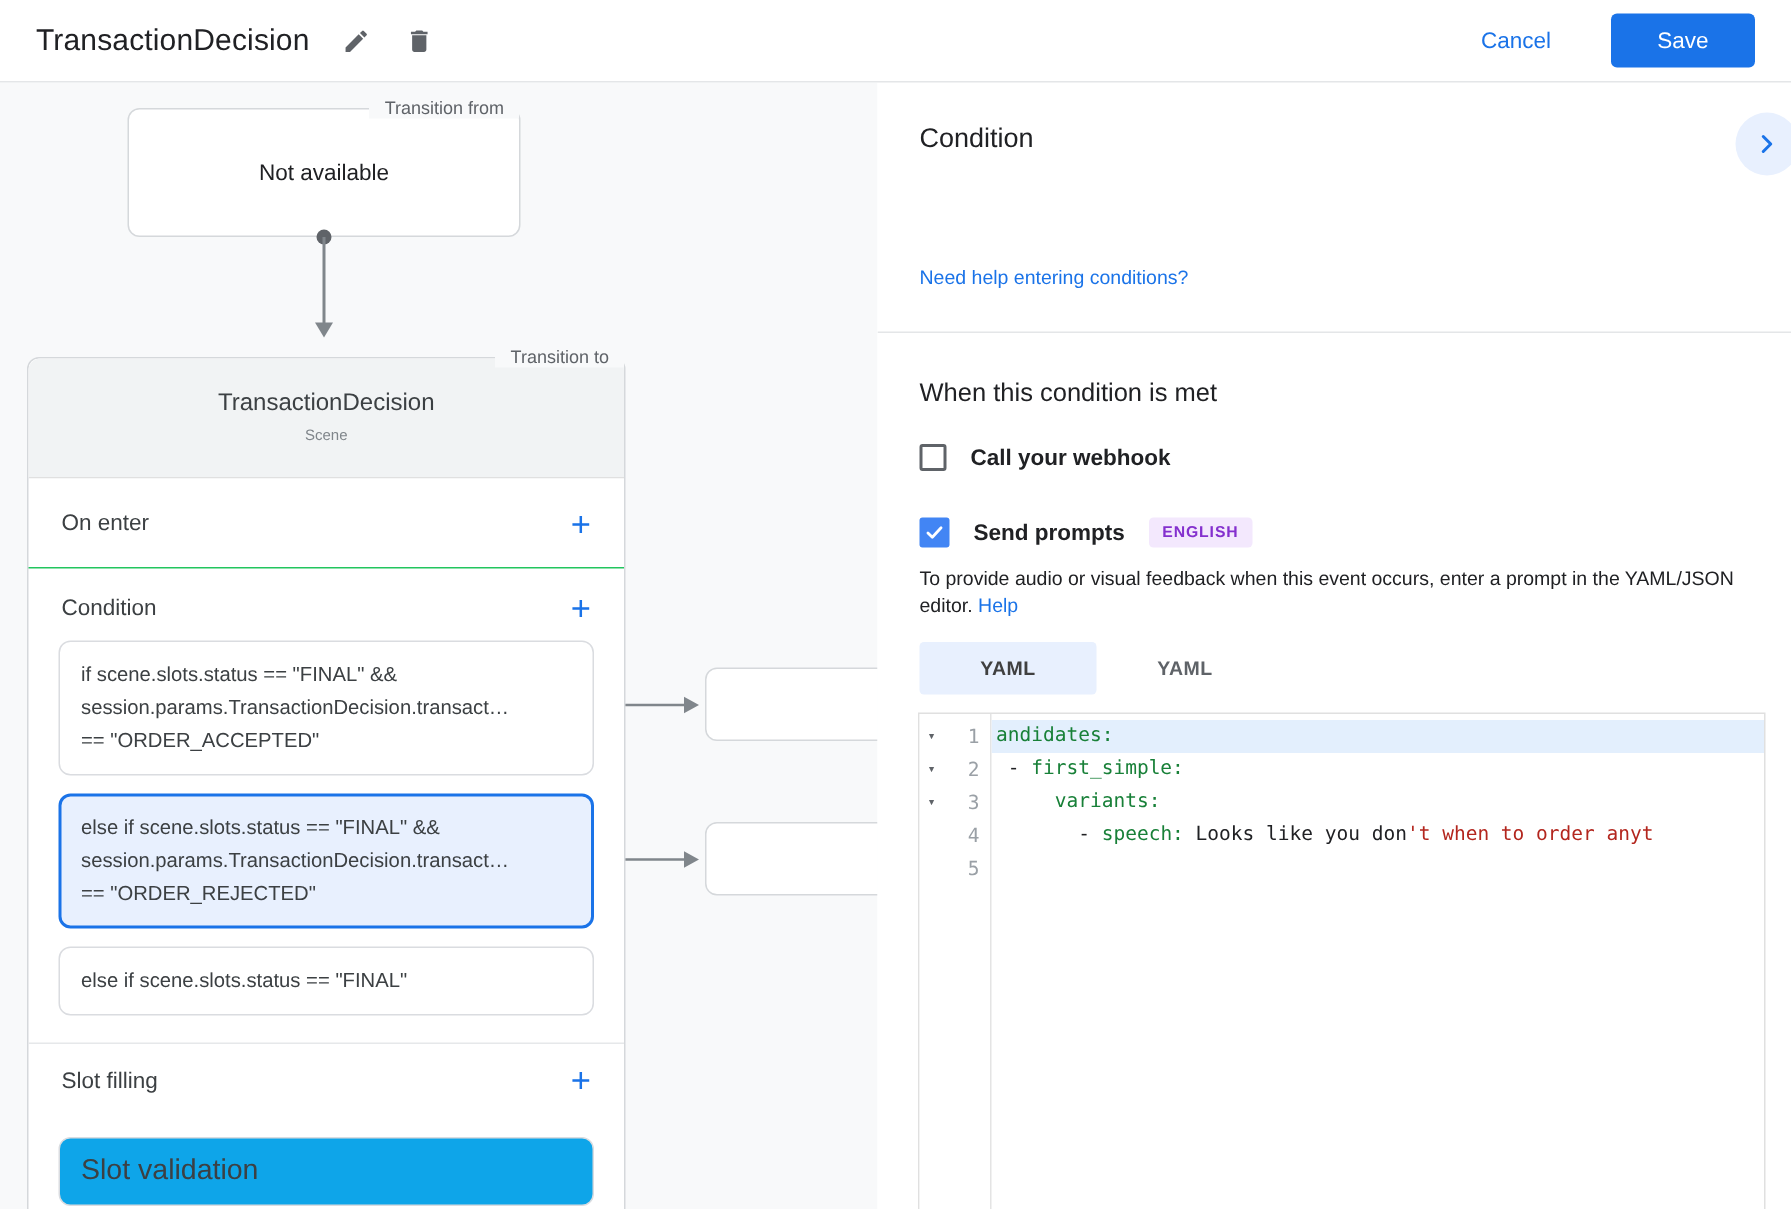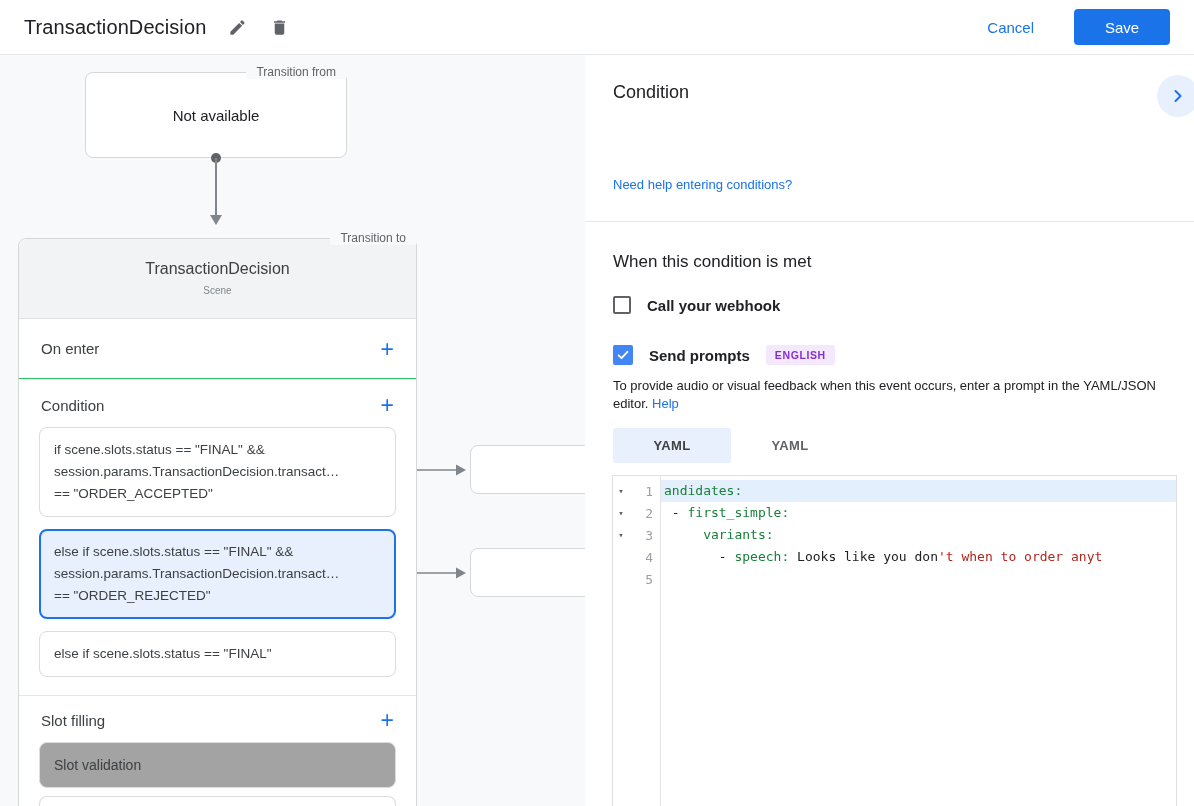--- a/index.html
+++ b/index.html
@@ -34,22 +34,22 @@
   .on-enter { height:60px; border-bottom:1px solid #22c55e; }
   .sec-label { font-size:15px; color:#3c4043; }
   .plus { color:#1a73e8; font-size:23px; font-weight:300; line-height:20px; cursor:pointer; }
   .section-cond { padding-top:6px; border-bottom:1px solid #e6e8ea; }
   .section-cond .row-label { padding:10px 22px 12px; }
   .cond-item { margin:0 20px 12px; border:1px solid #dadce0; border-radius:8px; background:#fff;
     padding:11px 14px; font-size:13.5px; line-height:22px; color:#3c4043; cursor:pointer; }
   .cond-item.selected { background:#e8f0fe; border:2px solid #1a73e8; padding:10px 13px; }
   .section-cond .pad-bottom { height:6px; }
   .section-slot .row-label { padding:14px 22px 12px; }
-  .slot-item { margin:0 20px 8px; border:1px solid #dadce0; border-radius:8px; background:#a3a3a3;
-    padding:11px 14px; font-size:14px; line-height:22px; color:#3c4043; cursor:pointer; }
+  .slot-item { margin:16px 20px 8px; border:1px solid #dadce0; border-radius:8px; background:#0ea5e9;
+    padding:11px 14px; font-size:19px; line-height:22px; color:#3c4043; cursor:pointer; }
   .slot-partial { margin:0 20px; height:14px; border:1px solid #dadce0; border-radius:8px 8px 0 0; background:#fff; border-bottom:none; }
 
   .target-box { position:absolute; width:130px; height:49px; background:#fff; border:1px solid #d5d8db; border-radius:8px; }
   .t1 { left:470px; top:390px; }
   .t2 { left:470px; top:493px; }
   .connectors { position:absolute; left:0; top:0; width:585px; height:751px; pointer-events:none; }
 
   
   .panel { position:absolute; top:55px; left:585px; width:609px; height:751px; background:#fff; overflow:hidden; }
   .panel-title { position:absolute; left:28px; top:27px; font-size:18px; font-weight:400; color:#202124; }

